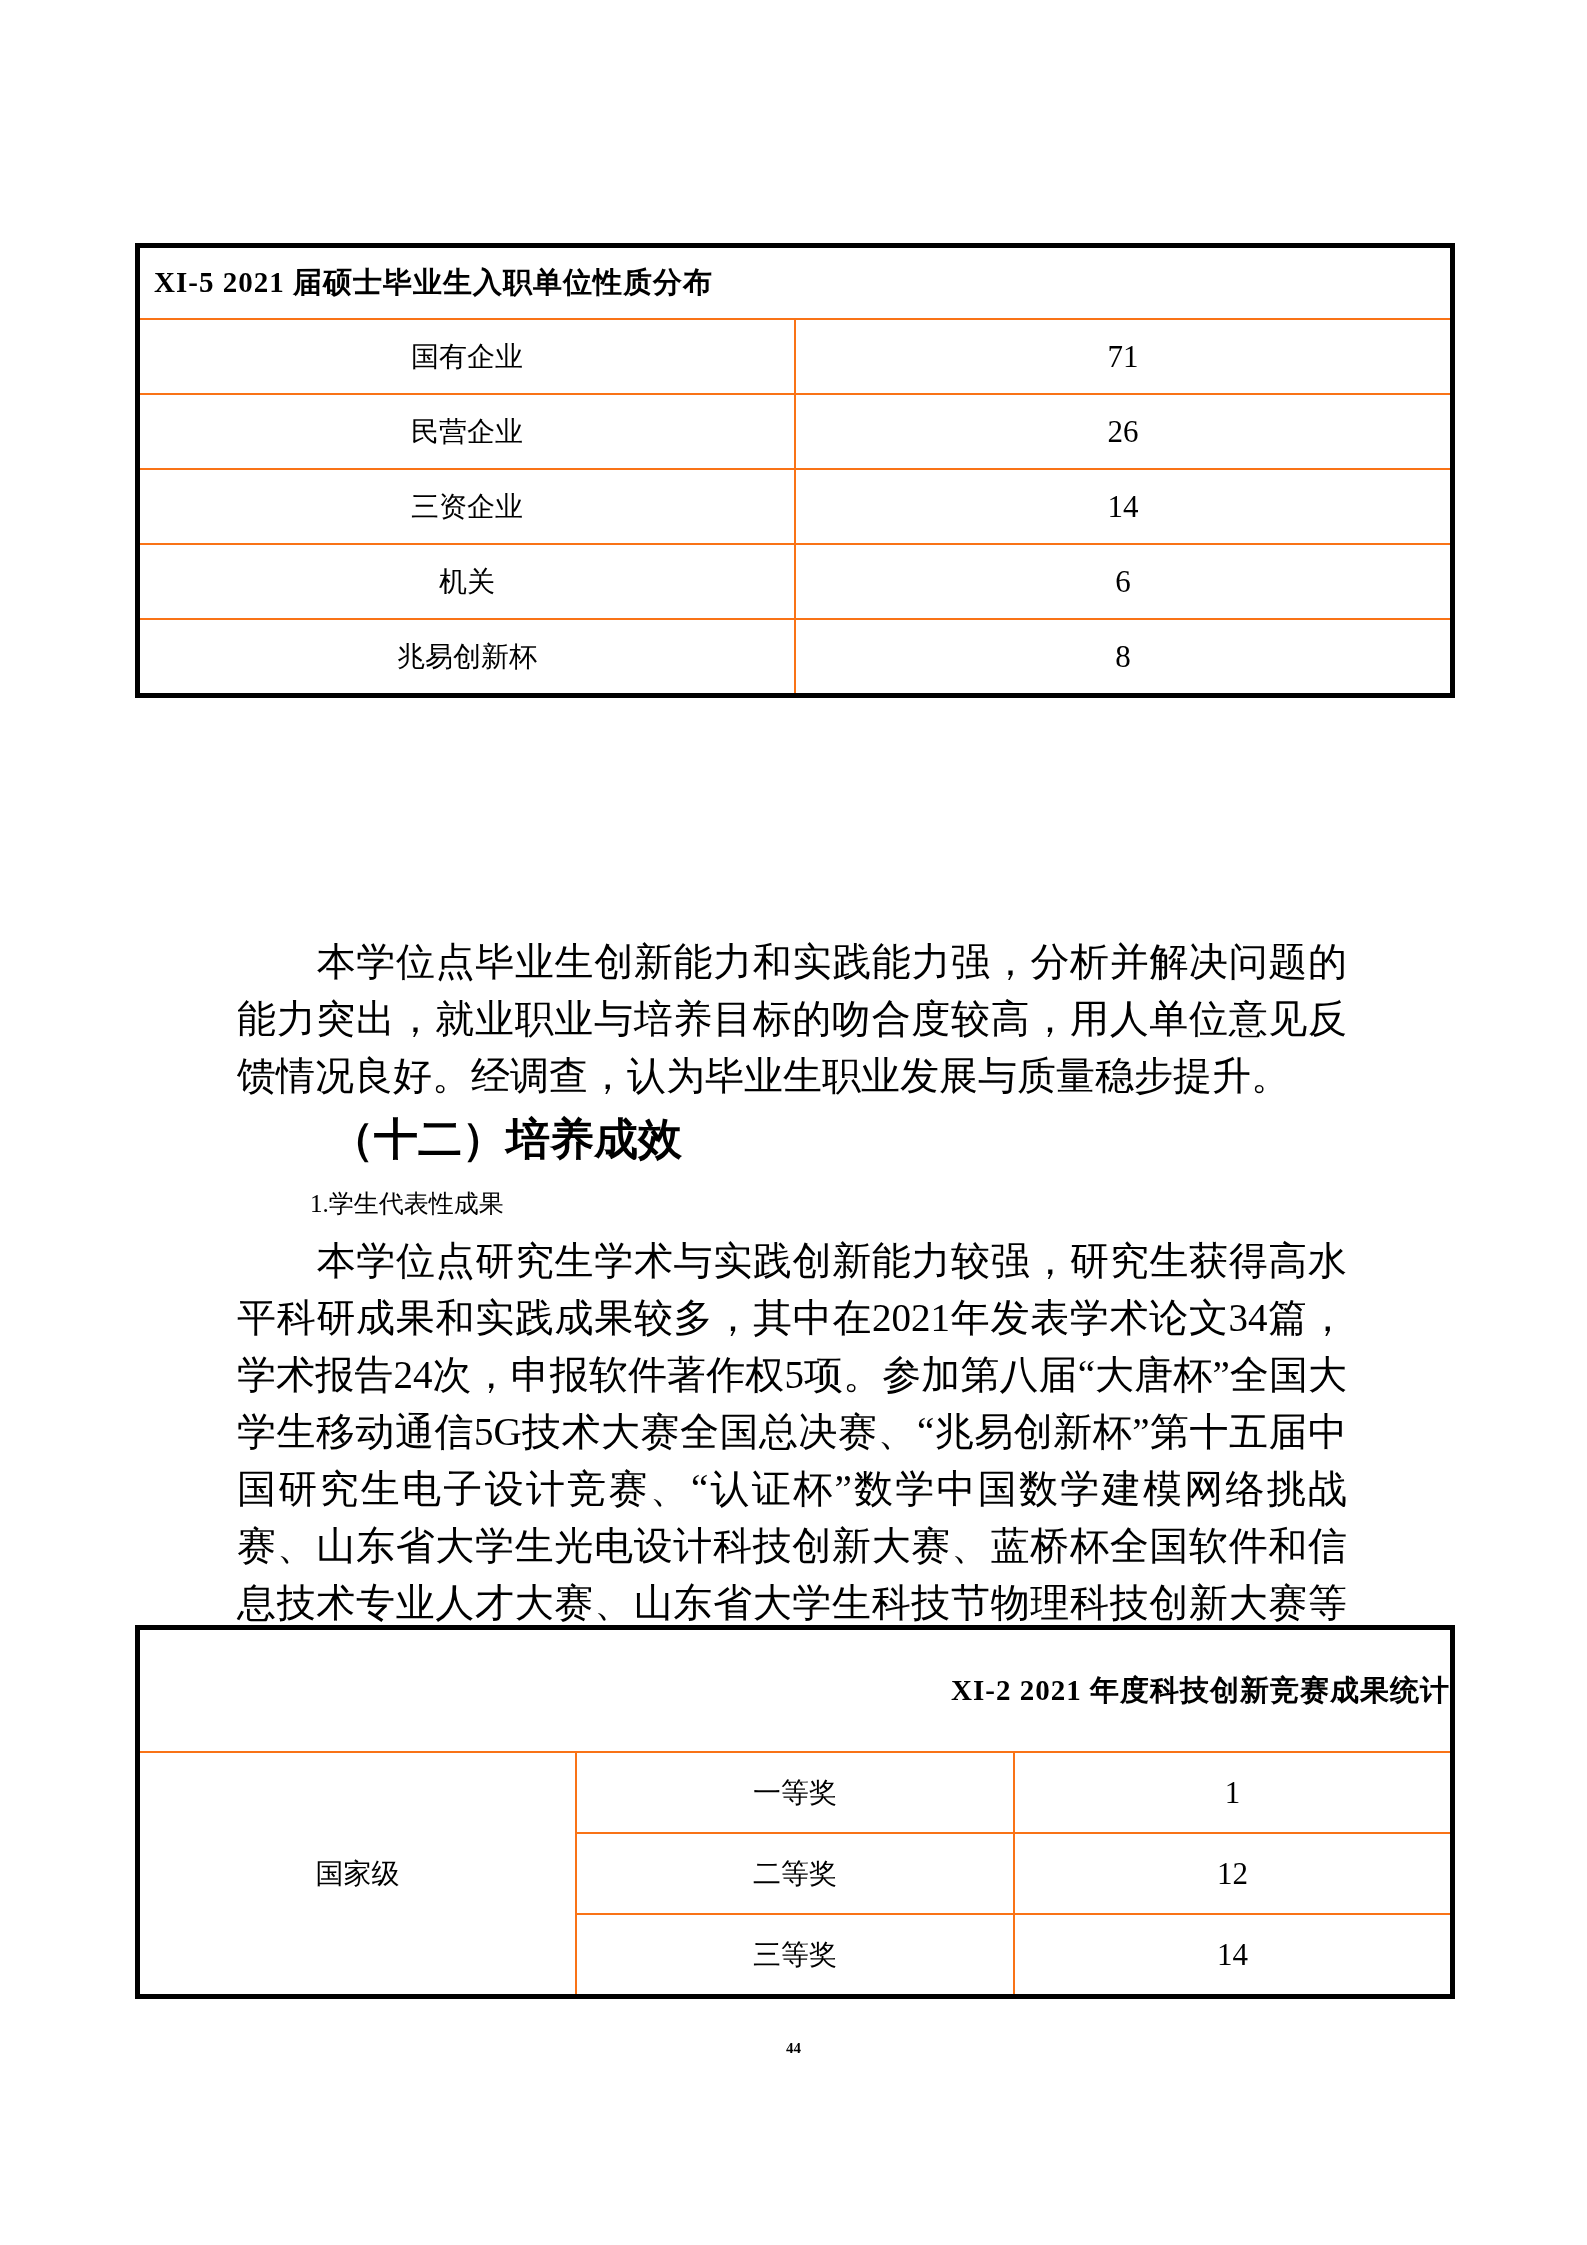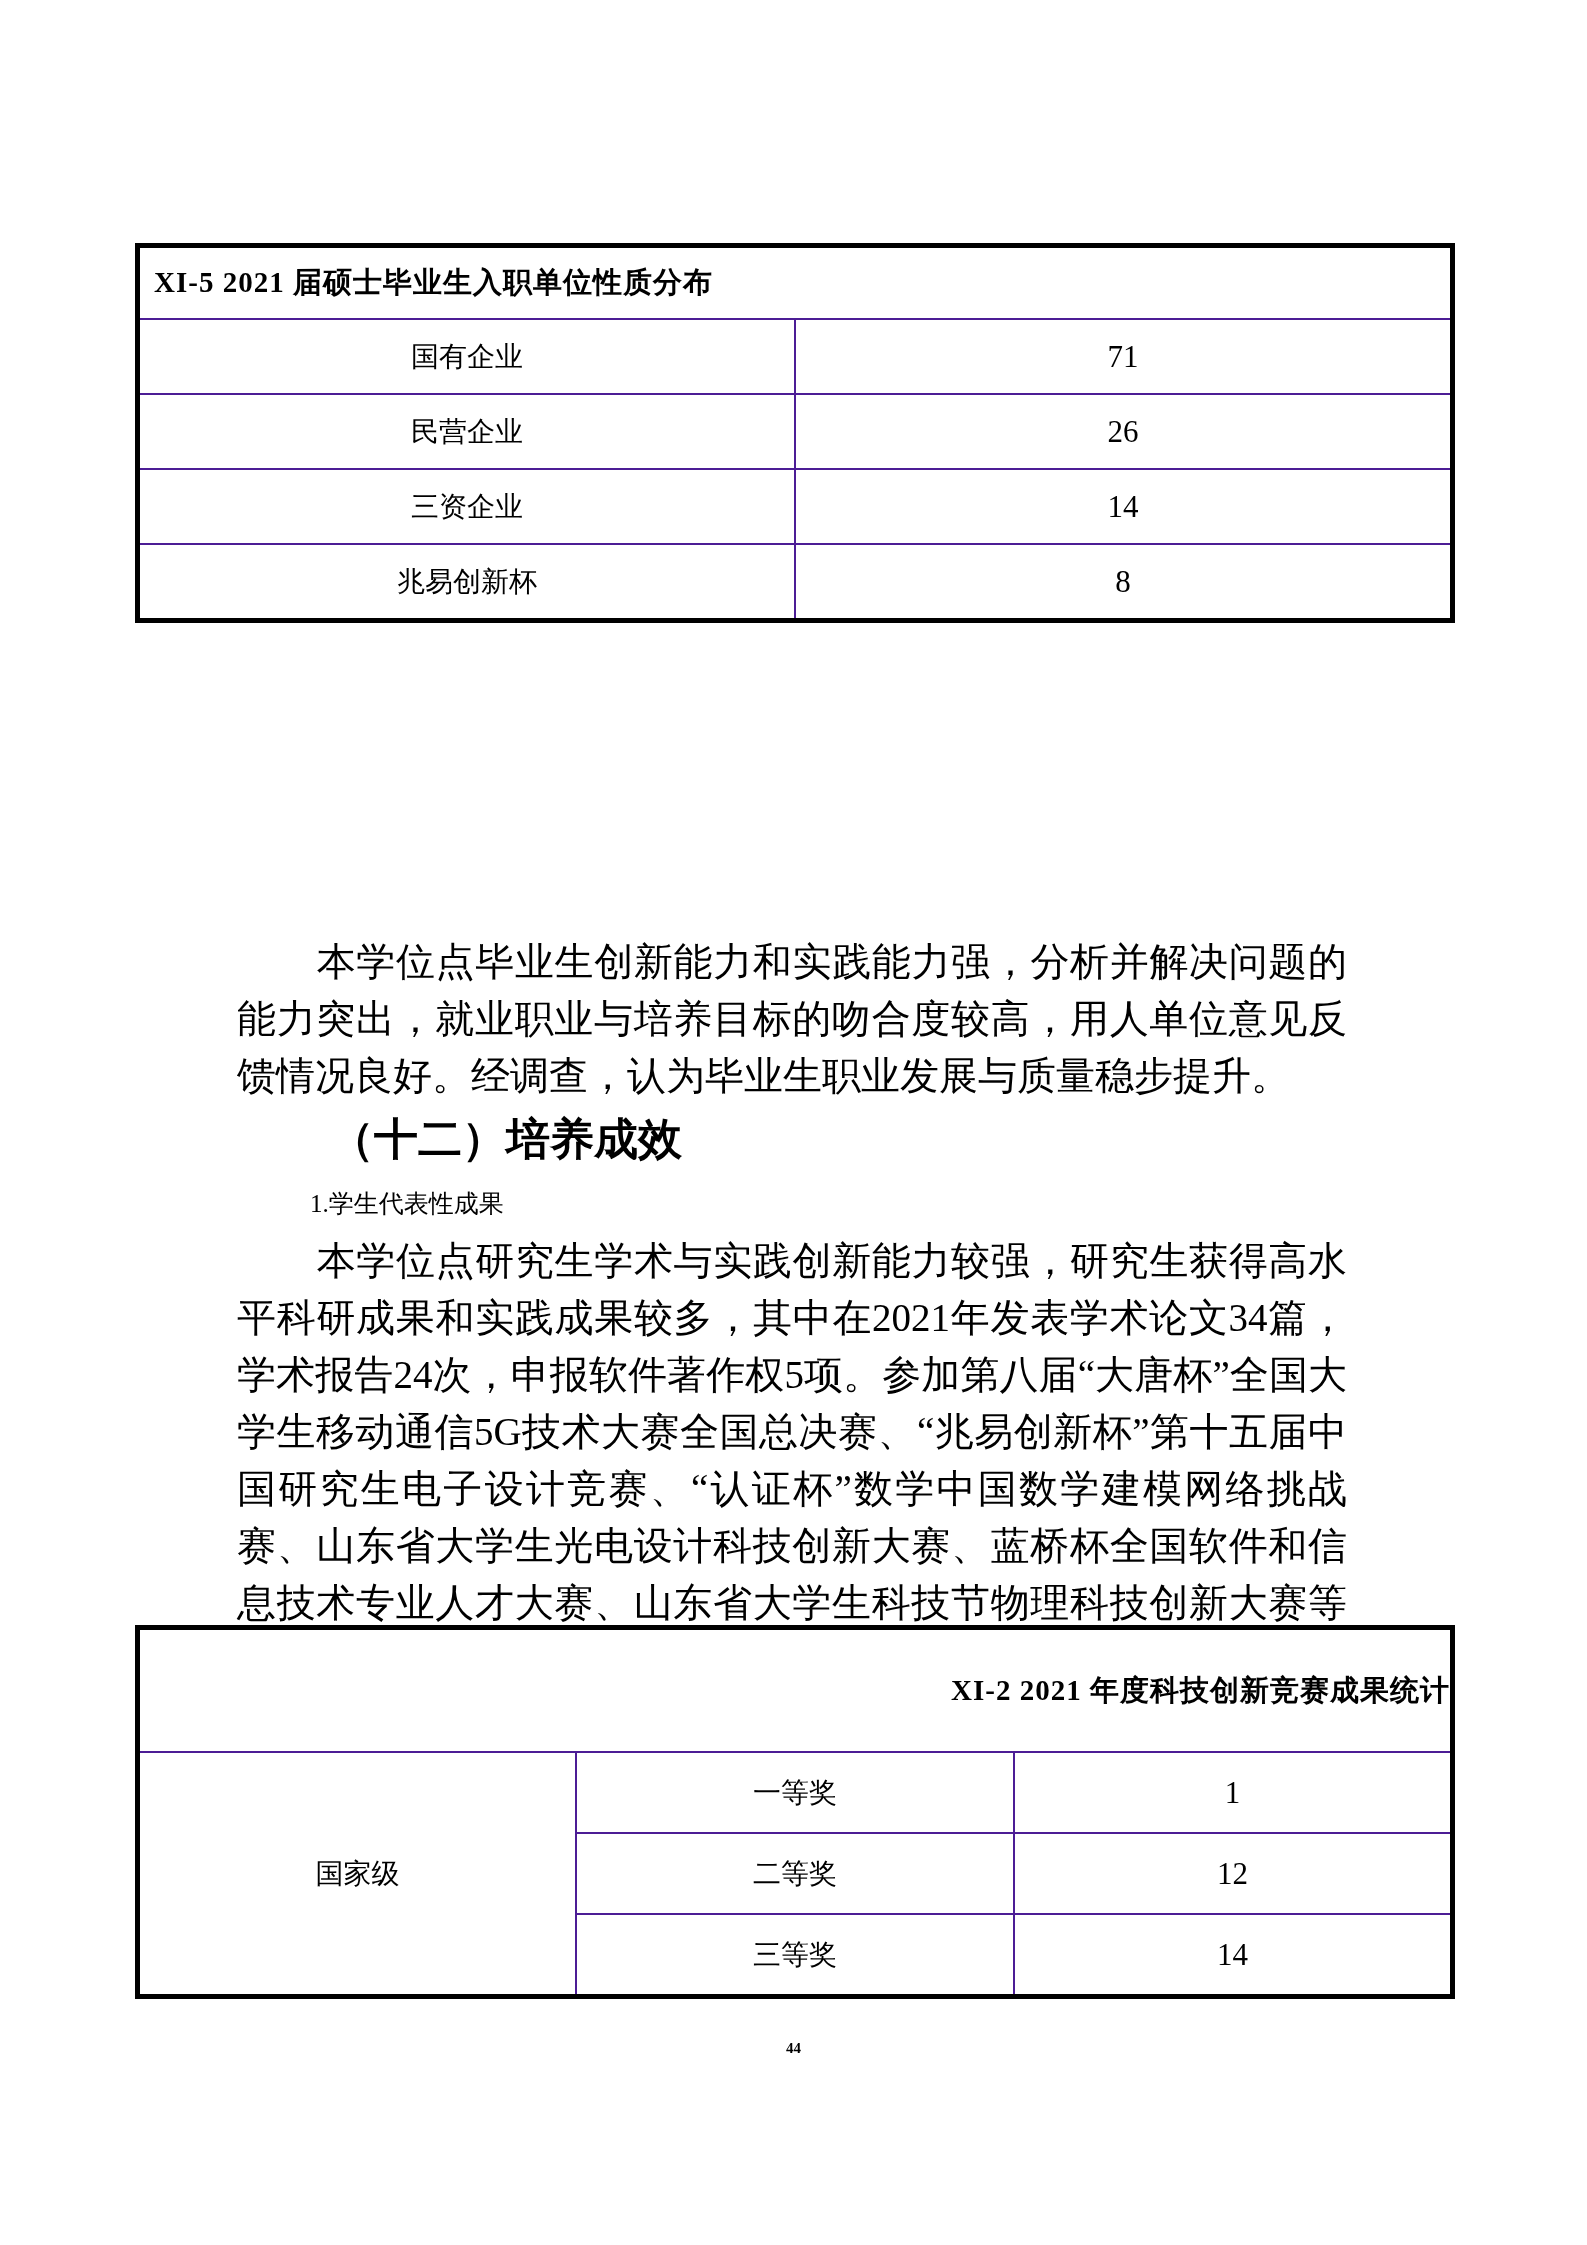--- a/index.html
+++ b/index.html
@@ -19,21 +19,21 @@
   
   table.doc-table {
     position: absolute;
     left: 135px;
     width: 1320px;
     border-collapse: collapse;
     table-layout: fixed;
     background: #ffffff;
   }
   table.doc-table td {
-    border: 2px solid #4c1d95;
+    border: 2px solid #f97316;
     padding: 0;
     vertical-align: middle;
   }
   table.doc-table {
     border: 5px solid #000000;
   }
 
   #table-unit-distribution { top: 243px; }
   #table-unit-distribution td.title-cell {
     height: 70px;
@@ -129,20 +129,24 @@
   </tr>
   <tr>
     <td class="label-cell">民营企业</td>
     <td class="value-cell">26</td>
   </tr>
   <tr>
     <td class="label-cell">三资企业</td>
     <td class="value-cell">14</td>
   </tr>
   <tr>
+    <td class="label-cell">机关</td>
+    <td class="value-cell">6</td>
+  </tr>
+  <tr>
     <td class="label-cell">兆易创新杯</td>
     <td class="value-cell">8</td>
   </tr>
 </tbody>
   </table>
 
 <div id="para-employment" class="body-text"><span class="indent"></span><span>本学位点毕业生创新能力和实践能力强，分析并解决问题的能力突出，就业职业与培养目标的吻合度较高，用人单位意见反馈情况良好。经调查，认为毕业生职业发展与质量稳步提升。</span></div>
 
 <div id="section-heading">（十二）培养成效</div>
 

